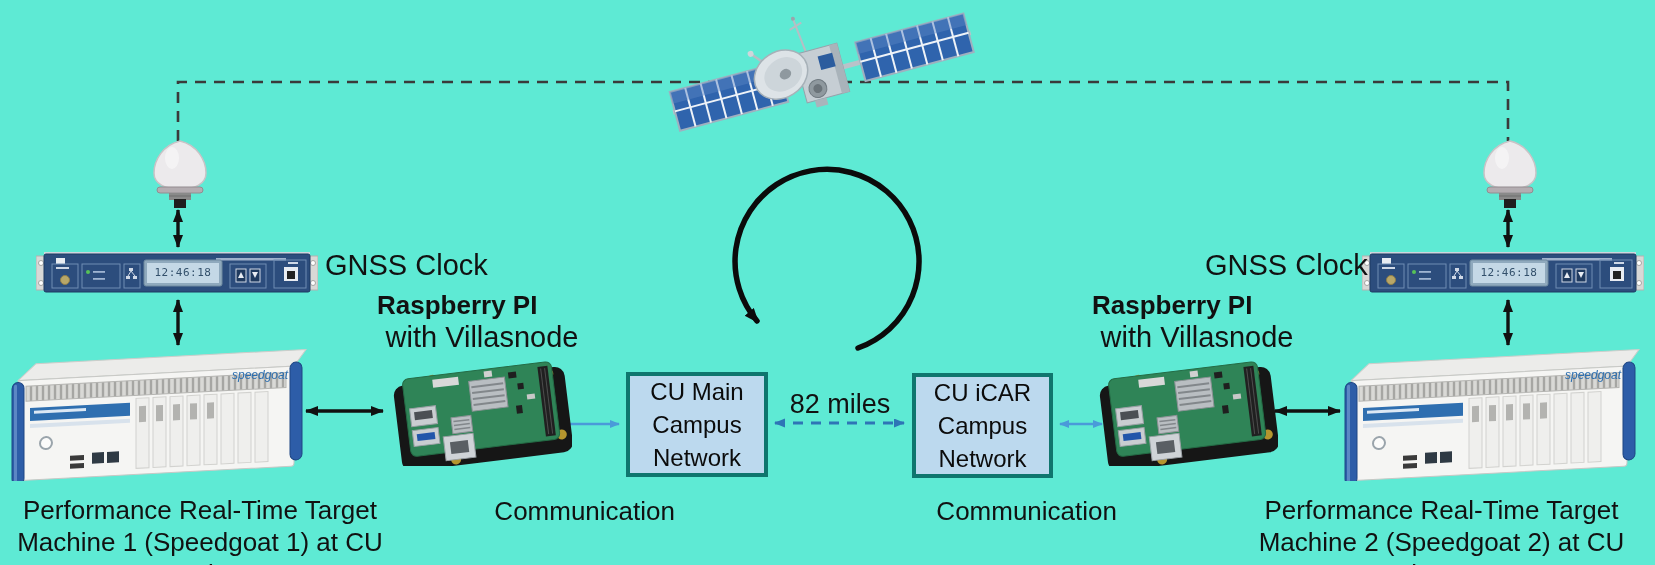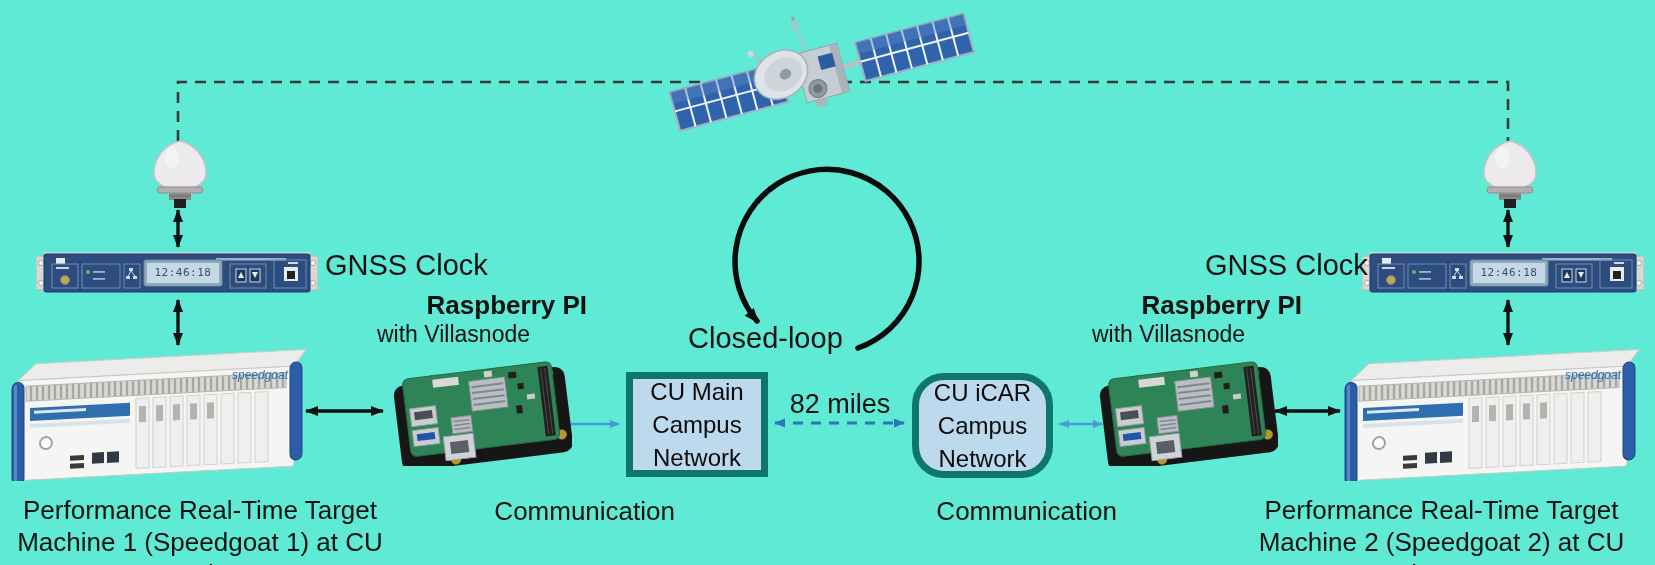--- a/index.html
+++ b/index.html
@@ -4,25 +4,25 @@
 <style>
   html,body{margin:0;padding:0;background:#ffffff;}
   .canvas{
     position:relative;width:1655px;height:565px;background:#5eead4;
     font-family:"Liberation Sans", sans-serif;color:#0b0b0b;overflow:hidden;
   }
   .abs{position:absolute;}
   svg{display:block;}
   .label{position:absolute;white-space:nowrap;color:#111;}
   .gnss-label{font-size:29px;top:249px;}
-  .pi-title{font-size:26px;font-weight:bold;text-align:right;width:210px;}
-  .pi-sub{font-size:23px;width:210px;}
+  .pi-title{font-size:26px;font-weight:bold;text-align:left;width:210px;}
+  .pi-sub{font-size:29px;text-align:center;width:210px;}
   .netbox{
     position:absolute;width:142px;height:105px;background:#bcd9ee;
-    border:7px solid #0f766e;display:flex;flex-direction:column;
+    border:4px solid #0f766e;display:flex;flex-direction:column;
     align-items:center;justify-content:center;box-sizing:border-box;
   }
   .netbox div{font-size:24px;line-height:33px;color:#0b0b0b;}
   .distance{font-size:27px;text-align:center;width:140px;}
   .closed-loop-label{font-size:29px;}
   .comm{font-size:26px;text-align:right;width:220px;}
   .caption{position:absolute;text-align:center;font-size:26px;line-height:32px;color:#111;}
   .lcd{
     position:absolute;width:72px;height:20px;font-family:"DejaVu Sans Mono",monospace;
     font-size:11px;color:#33506b;text-align:center;line-height:20px;letter-spacing:.5px;
@@ -262,35 +262,34 @@
   <div class="devlogo" style="left:1565px;top:368px;">speedgoat</div>
   <svg class="abs" style="left:1098px;top:348px;" width="180" height="118" viewBox="0 0 180 118">
       <use href="#def-pi"></use>
     </svg>
 
   <div class="netbox" style="left:626px;top:372px;">
     <div>CU Main</div>
     <div>Campus</div>
     <div>Network</div>
   </div>
-  <div class="netbox" style="left:912px;top:373px;width:141px;border-radius:32px;">
+  <div class="netbox" style="left:912px;top:373px;width:141px;">
     <div>CU iCAR</div>
     <div>Campus</div>
     <div>Network</div>
   </div>
 
   <div class="label gnss-label" style="left:325px;">GNSS Clock</div>
   <div class="label gnss-label" style="left:1205px;width:150px;text-align:right;">GNSS Clock</div>
 
   <div class="label pi-title" style="left:377px;top:290px;">Raspberry PI</div>
   <div class="label pi-sub" style="left:377px;top:321px;">with Villasnode</div>
   <div class="label pi-title" style="left:1092px;top:290px;">Raspberry PI</div>
   <div class="label pi-sub" style="left:1092px;top:321px;">with Villasnode</div>
 
-  <div class="label closed-loop-label" style="left:688px;top:322px;">Closed-loop</div>
   <div class="label distance" style="left:770px;top:389px;">82 miles</div>
 
   <div class="label comm" style="left:455px;top:496px;">Communication</div>
   <div class="label comm" style="left:897px;top:496px;">Communication</div>
 
   <div class="caption" style="left:0px;top:494px;width:400px;">
     <div>Performance Real-Time Target</div>
     <div>Machine 1 (Speedgoat 1) at CU Main</div>
   </div>
   <div class="caption" style="left:1228px;top:494px;width:427px;">

